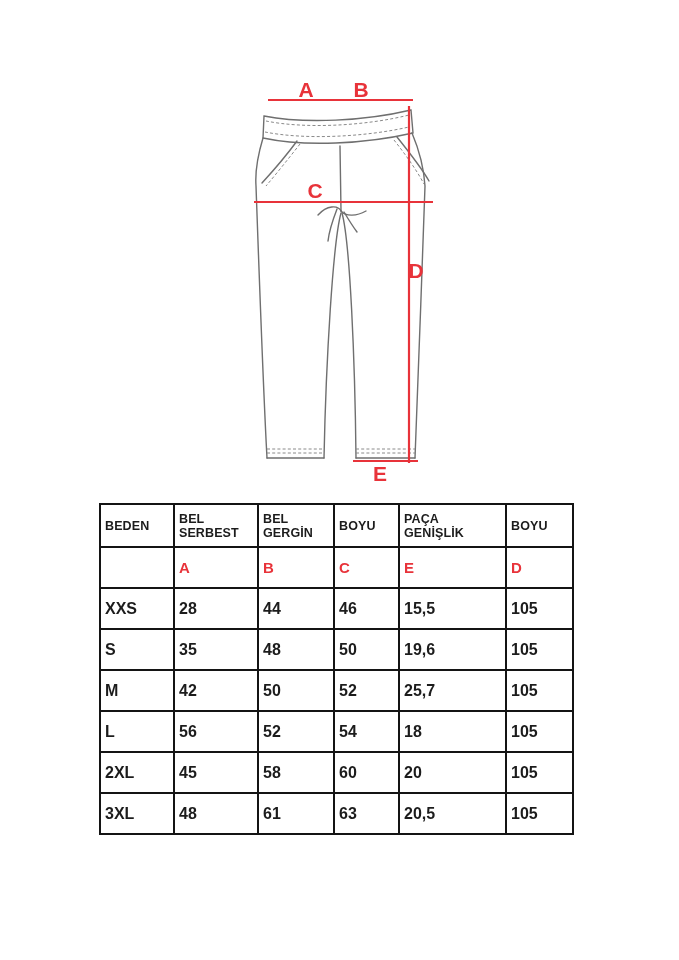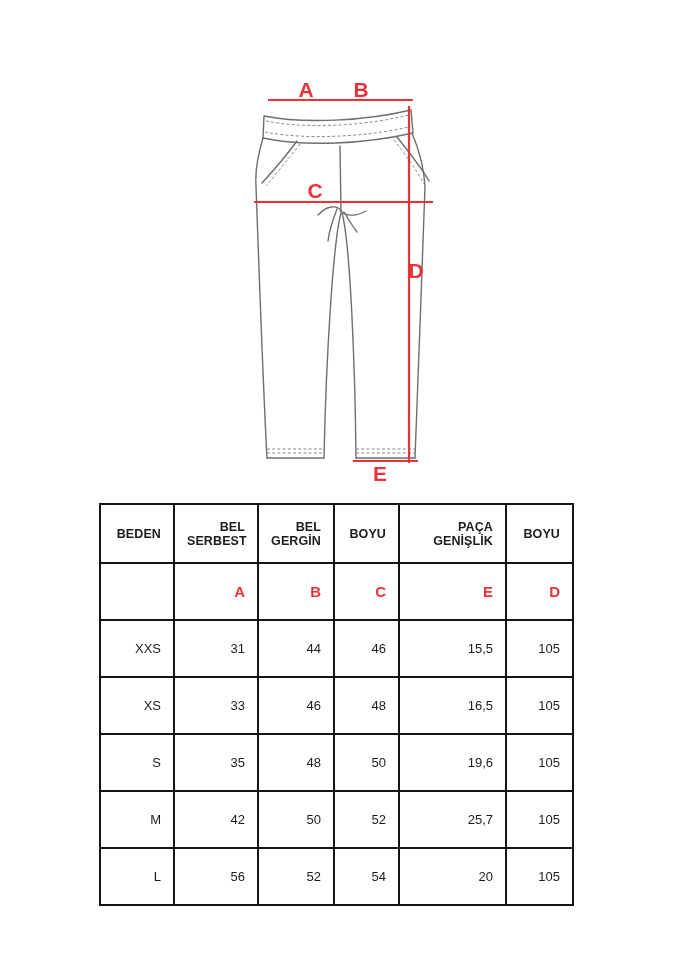--- a/index.html
+++ b/index.html
@@ -30,36 +30,36 @@
     position: absolute;
     left: 99px;
     top: 503px;
     width: 473px;
     border-collapse: collapse;
     table-layout: fixed;
     background: #ffffff;
   }
   .size-table th, .size-table td {
     border: 2px solid #141414;
-    text-align: right;
+    text-align: left;
     vertical-align: middle;
-    padding: 12px;
+    padding: 4px;
     color: #1c1c1c;
     font-family: "Liberation Sans", sans-serif;
   }
   .size-table th {
     height: 33px;
     font-size: 12.5px;
     font-weight: 700;
     letter-spacing: 0.1px;
   }
   .size-table td {
     height: 31px;
-    font-size: 13px;
-    font-weight: 400;
+    font-size: 16px;
+    font-weight: 700;
   }
   .size-table tr.letter-row td {
     color: #e8333a;
     font-size: 15px;
     font-weight: 700;
   }
 </style>
 </head>
 <body>
 
@@ -137,32 +137,24 @@
       <tr class="letter-row">
         <td></td>
         <td>A</td>
         <td>B</td>
         <td>C</td>
         <td>E</td>
         <td>D</td>
       </tr>
       <tr>
         <td>XXS</td>
-        <td>31</td>
+        <td>28</td>
         <td>44</td>
         <td>46</td>
         <td>15,5</td>
-        <td>105</td>
-      </tr>
-      <tr>
-        <td>XS</td>
-        <td>33</td>
-        <td>46</td>
-        <td>48</td>
-        <td>16,5</td>
         <td>105</td>
       </tr>
       <tr>
         <td>S</td>
         <td>35</td>
         <td>48</td>
         <td>50</td>
         <td>19,6</td>
         <td>105</td>
       </tr>
@@ -172,18 +164,34 @@
         <td>50</td>
         <td>52</td>
         <td>25,7</td>
         <td>105</td>
       </tr>
       <tr>
         <td>L</td>
         <td>56</td>
         <td>52</td>
         <td>54</td>
+        <td>18</td>
+        <td>105</td>
+      </tr>
+      <tr>
+        <td>2XL</td>
+        <td>45</td>
+        <td>58</td>
+        <td>60</td>
         <td>20</td>
+        <td>105</td>
+      </tr>
+      <tr>
+        <td>3XL</td>
+        <td>48</td>
+        <td>61</td>
+        <td>63</td>
+        <td>20,5</td>
         <td>105</td>
       </tr>
     </tbody>
   </table>
 </div>
 
 </body></html>

